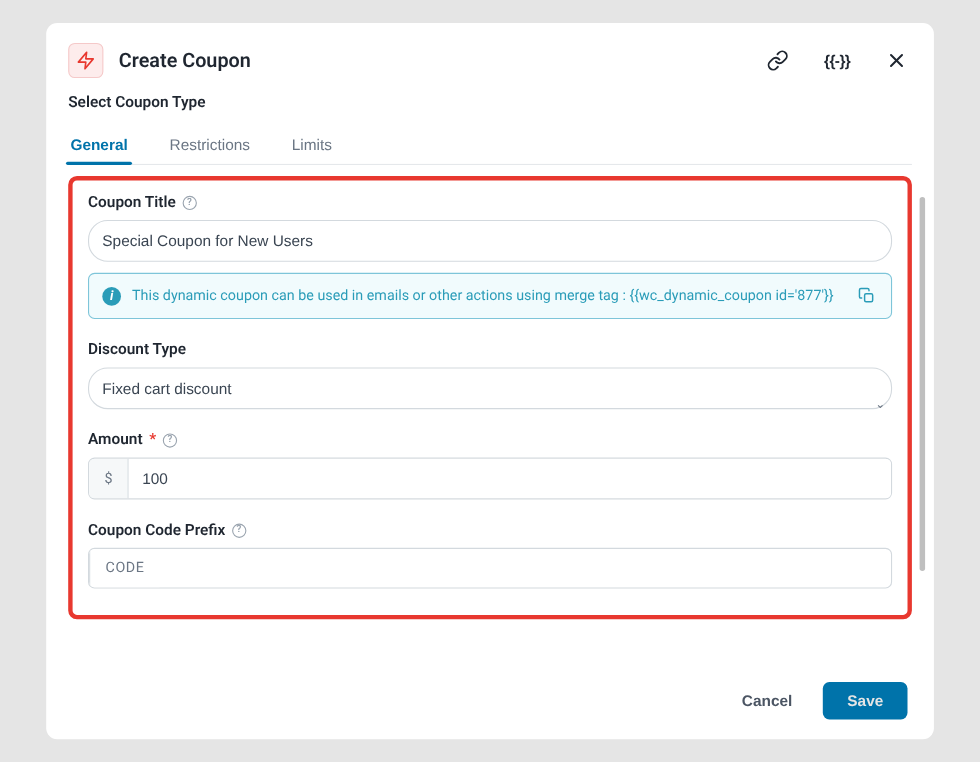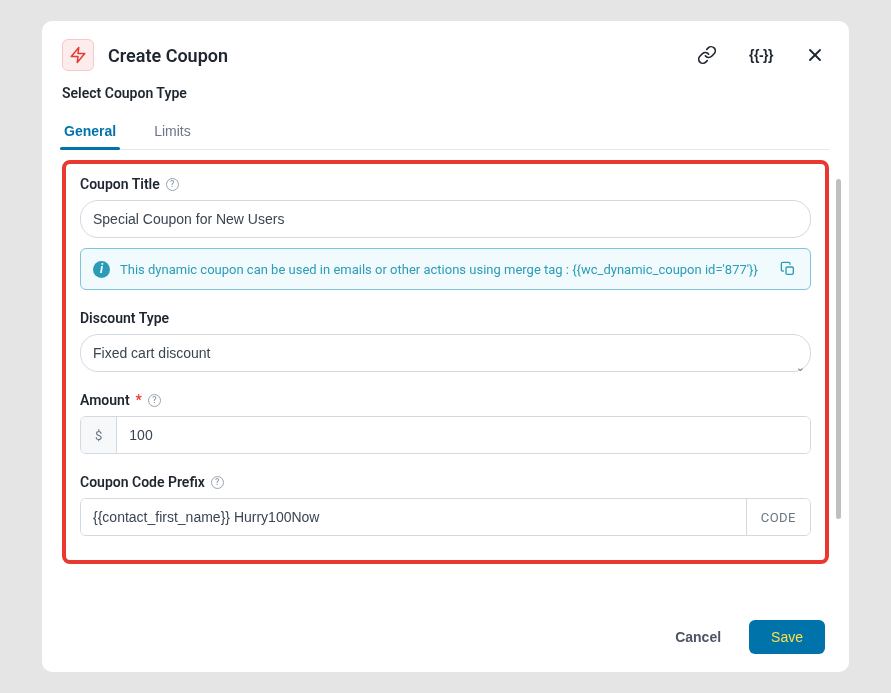--- a/index.html
+++ b/index.html
@@ -213,22 +213,22 @@
       justify-content: flex-end;
       align-items: center;
       gap: 18px;
       padding: 16px 24px 18px 24px;
     }
     .cancel-btn {
       background: none; border: none; font-size: 14px; font-weight: 600;
       color: #4b5563; cursor: pointer; padding: 8px 10px;
     }
     .save-btn {
-      background: #0073aa; color: #fde047; border: none; border-radius: 6px;
-      font-size: 14px; font-weight: 400; padding: 9px 22px; cursor: pointer;
+      background: #0073aa; color: #e5e5e5; border: none; border-radius: 6px;
+      font-size: 14px; font-weight: 700; padding: 9px 22px; cursor: pointer;
     }
   </style>
 </head>
 <body>
 
 <div class="modal">
 
   <div class="modal-header">
     <div class="lightning-badge">
       <svg viewBox="0 0 24 24" fill="none" stroke="#e8382f" stroke-width="2" stroke-linecap="round" stroke-linejoin="round">
@@ -253,20 +253,21 @@
     </div>
   </div>
 
   <div class="modal-body">
     <div class="scroll-indicator"></div>
 
     <div class="section-label">Select Coupon Type</div>
 
     <div class="tabs">
       <button class="tab active">General</button>
+      <button class="tab">Restrictions</button>
       <button class="tab">Limits</button>
     </div>
 
     <div class="form-area">
 
       <div class="field">
         <div class="field-label">
           <span>Coupon Title</span>
           <span class="help-icon">?</span>
         </div>
@@ -304,21 +305,20 @@
           <input class="text-input" value="100" style="">
         </div>
       </div>
 
       <div class="field" style="margin-bottom:4px;">
         <div class="field-label">
           <span>Coupon Code Prefix</span>
           <span class="help-icon">?</span>
         </div>
         <div class="input-group">
-          <input class="text-input" value="{{contact_first_name}} Hurry100Now" style="">
           <span class="input-addon right">CODE</span>
         </div>
       </div>
 
     </div>
   </div>
 
   <div class="modal-footer">
     <button class="cancel-btn">Cancel</button>
     <button class="save-btn">Save</button>

